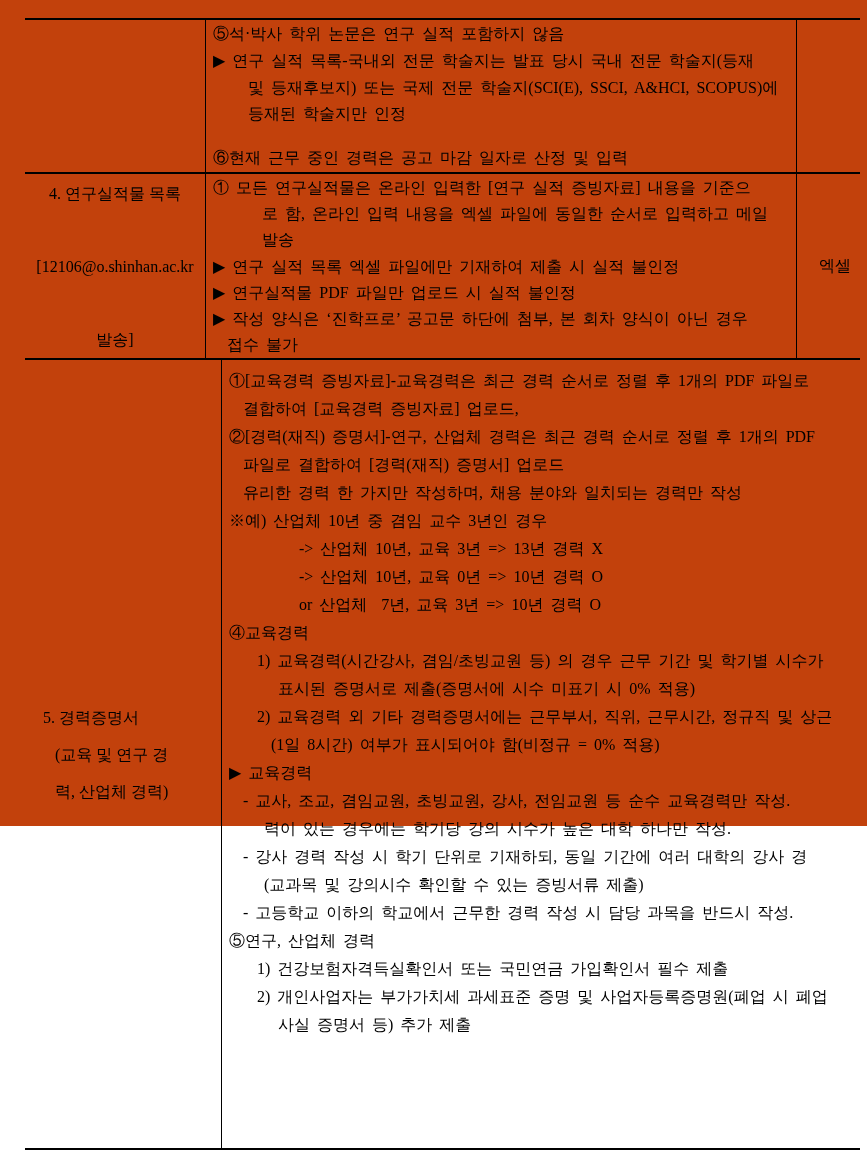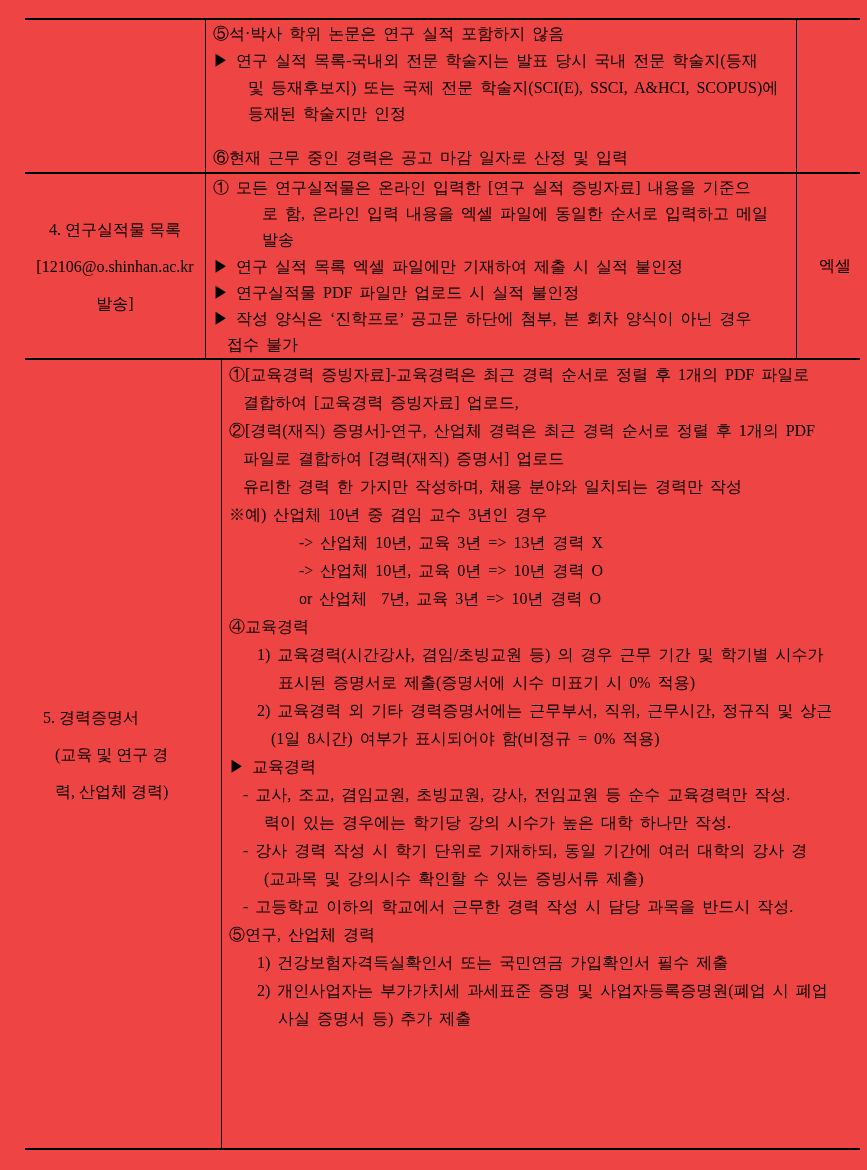--- a/index.html
+++ b/index.html
@@ -5,23 +5,22 @@
   * { margin: 0; padding: 0; box-sizing: border-box; }
   html, body { background: #ffffff; }
   body {
     width: 867px; height: 1170px;
     font-family: "Liberation Serif", "DejaVu Serif", serif;
     color: #000000;
     overflow: hidden;
   }
   .page {
     position: relative;
-    width: 867px; height: 1170px;
-    background: #ef4444;
-    font-family: Liberation Serif, serif;
+    width: 867px; height: 826px;
+    background: #c2410c;
   }
   .doc-table {
     position: absolute;
     left: 25px; top: 18px;
     width: 835px;
     border-top: 2px solid #000;
   }
   .trow {
     display: flex;
     border-bottom: 2px solid #000;
@@ -34,35 +33,35 @@
   .cell { overflow: hidden; }
   .label-cell {
     width: 180px;
     flex: 0 0 180px;
     display: flex;
     flex-direction: column;
     justify-content: center;
     font-size: 16px;
     line-height: 37px;
   }
-  .label-cell.align-center { text-align: center; }
+  .label-cell.align-center { text-align: center; gap: 36px; }
   .label-cell.align-left { text-align: left; padding-left: 2px; margin-left: 16px; }
   .label-line { white-space: pre; }
 
   .content-cell {
     flex: 1 1 auto;
     border-left: 1px solid #000;
     padding: 1px 2px 0 7px;
     font-size: 16px;
     word-spacing: 3px;
   }
   .row-0 .content-line { line-height: 26.8px; }
   .row-1 .content-line { line-height: 26.2px; }
   .row-2 .content-line { line-height: 28px; }
-  .row-2 .content-cell { padding-top: 1px; }
+  .row-2 .content-cell { padding-top: 7px; }
   .content-line { white-space: pre; }
   .row-0 .content-line.gap-before { margin-top: 17px; }
   .row-2 .content-line.gap-before { margin-top: 0; }
 
   .side-cell {
     width: 64px;
     flex: 0 0 64px;
     border-left: 1px solid #000;
     display: flex;
     align-items: center;

